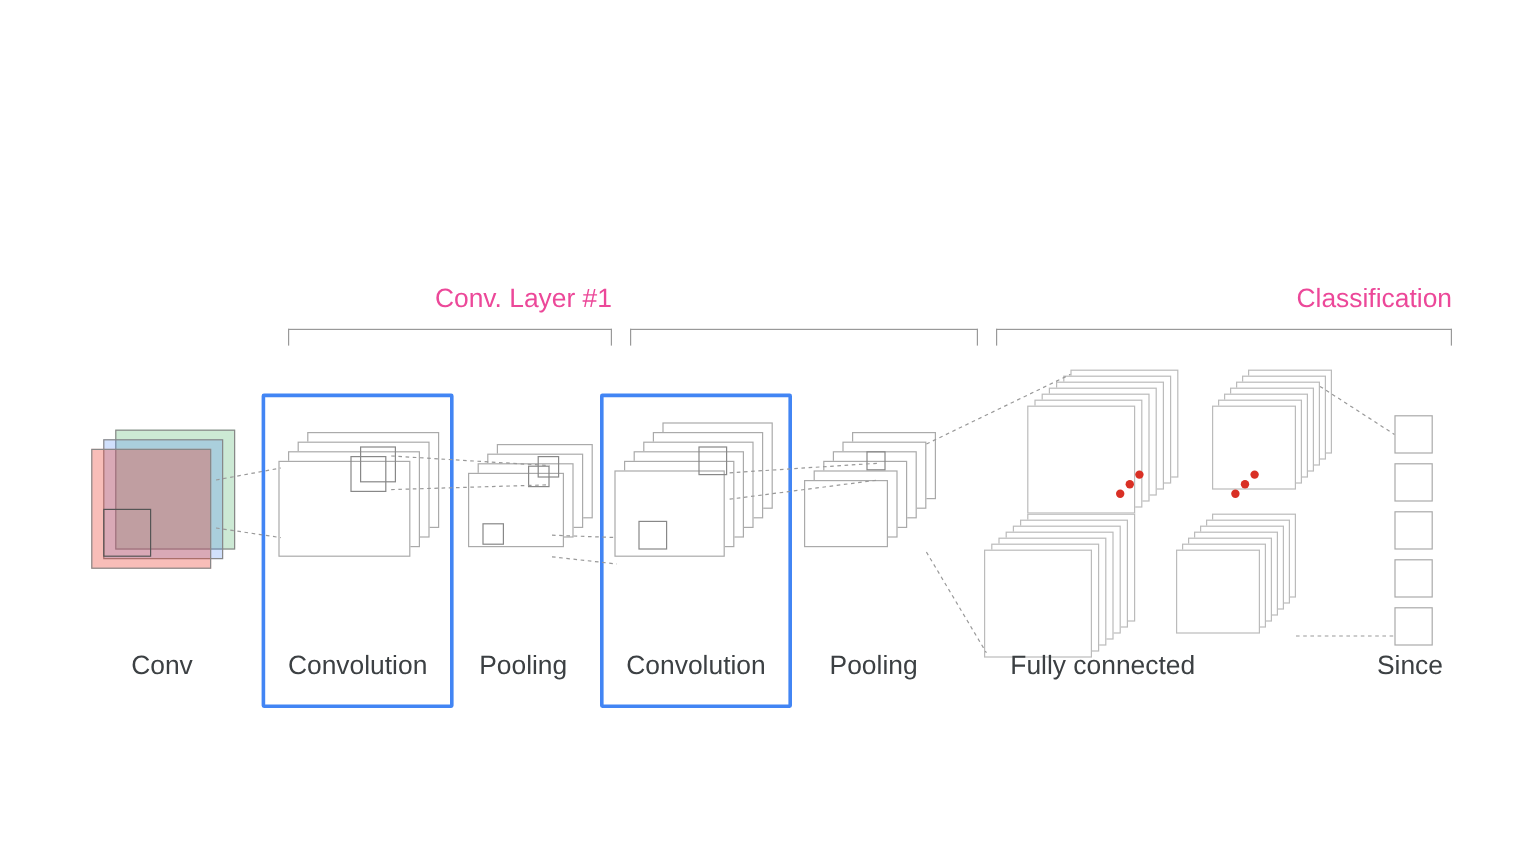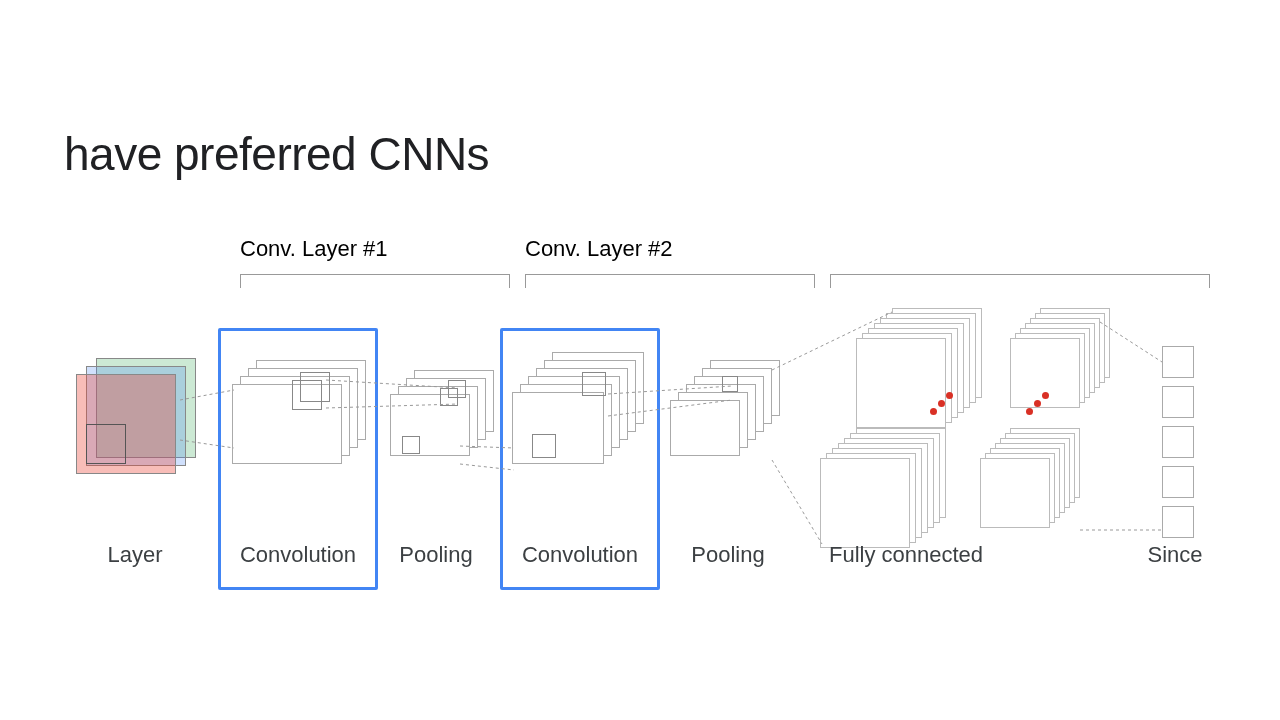--- a/index.html
+++ b/index.html
@@ -26,22 +26,22 @@
     position: absolute;
     left: 60px;
     top: 230px;
     width: 1160px;
     height: 400px;
   }
   .bracket-label {
     position: absolute;
     top: 6px;
     font-size: 22px;
-    color: #000000;
-    text-align: left;
+    color: #ec4899;
+    text-align: right;
   }
   .bracket {
     position: absolute;
     top: 44px;
     height: 14px;
     border: 1px solid #999;
     border-bottom: none;
   }
   .stage-label {
     position: absolute;
@@ -89,31 +89,30 @@
   .out .cell { position: absolute; width: 32px; height: 32px; border: 1px solid #aaa; background:#fff;}
 
   
   .proj { stroke:#999; stroke-width:1; stroke-dasharray:3 3; fill:none; }
 </style>
 </head>
 <body>
 
 <div class="title">
   <br>
-  <span>have preferred CNNs</span>
 </div>
 
 <div class="diagram">
 
   <div class="bracket-label" style="left:180px; width:270px;">Conv. Layer #1</div>
   <div class="bracket" style="left:180px; width:270px;"></div>
 
-  <div class="bracket-label" style="left:465px; width:290px;">Conv. Layer #2</div>
   <div class="bracket" style="left:465px; width:290px;"></div>
 
+  <div class="bracket-label" style="left:770px; width:380px;">Classification</div>
   <div class="bracket" style="left:770px; width:380px;"></div>
 
   <div class="highlight" style="left:158px; top:98px; width:160px; height:262px;"></div>
   <div class="highlight" style="left:440px; top:98px; width:160px; height:262px;"></div>
 
   <div class="input-stack">
     <div class="sq g"></div>
     <div class="sq b"></div>
     <div class="sq r"></div>
     <div class="kernel"></div>
@@ -223,21 +222,21 @@
     <line class="proj" x1="548" y1="164" x2="672" y2="156"></line>
     <line class="proj" x1="548" y1="186" x2="672" y2="170"></line>
 
     <line class="proj" x1="712" y1="140" x2="832" y2="82"></line>
     <line class="proj" x1="712" y1="230" x2="762" y2="314"></line>
 
     <line class="proj" x1="1040" y1="92" x2="1102" y2="132"></line>
     <line class="proj" x1="1020" y1="300" x2="1102" y2="300"></line>
   </svg>
 
-  <div class="stage-label" style="left:20px;  width:110px;">Layer</div>
+  <div class="stage-label" style="left:20px;  width:110px;">Conv</div>
   <div class="stage-label" style="left:158px; width:160px;">Convolution</div>
   <div class="stage-label" style="left:326px; width:100px;">Pooling</div>
   <div class="stage-label" style="left:440px; width:160px;">Convolution</div>
   <div class="stage-label" style="left:608px; width:120px;">Pooling</div>
-  <div class="stage-label" style="left:756px; width:180px;">Fully connected</div>
+  <div class="stage-label" style="left:756px; width:180px;text-align:right;">Fully connected</div>
   <div class="stage-label" style="left:1050px;width:130px;">Since</div>
 
 </div>
 
 </body></html>

